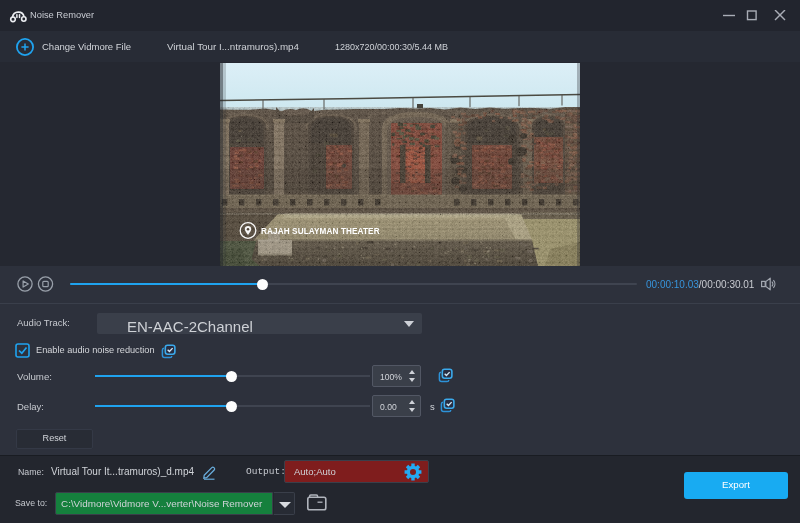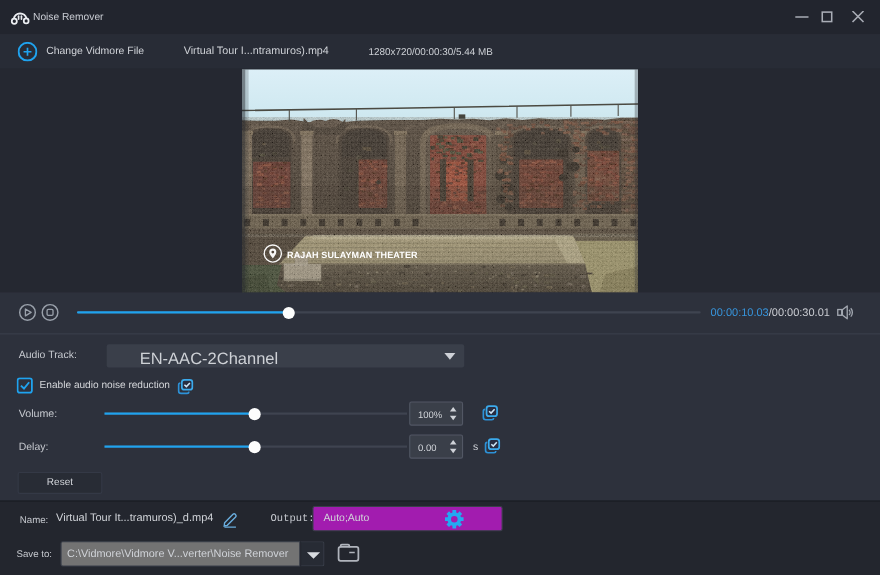--- a/index.html
+++ b/index.html
@@ -37,24 +37,24 @@
 #vspin { top:365px; } #dspin { top:395px; }
 .spin span { position:absolute; left:7px; top:6px; color:#d2d5da; font-size:8.6px; }
 .spin .up { position:absolute; right:5px; top:4px; width:0; height:0; border-left:3.5px solid transparent; border-right:3.5px solid transparent; border-bottom:4.5px solid #cfd2d8;}
 .spin .dn { position:absolute; right:5px; bottom:4px; width:0; height:0; border-left:3.5px solid transparent; border-right:3.5px solid transparent; border-top:4.5px solid #cfd2d8;}
 #slabel { left:430px; top:401px; color:#d2d5da;}
 #reset { left:16px; top:429px; width:77px; height:20px; background:#282c35; border:1px solid #343946; border-radius:2px; text-align:center; line-height:17.5px; font-size:9.1px; color:#d2d5da;}
 
 #nmlabel { left:18px; top:466.5px; font-size:8.8px; }
 #nmval { left:51px; top:466px; color:#d0d3d8; font-size:10px;}
 #outlabel { left:246px; top:466px;font-family:Liberation Mono, monospace; }
-#outbox { left:284px; top:460px; width:173px; height:23px; background:#a21caf; border:1px solid #3a3f4a; border-radius:2px;padding-left:24px;}
+#outbox { left:284px; top:460px; width:145px; height:23px; background:#7f1d1d; border:1px solid #3a3f4a; border-radius:2px;padding-left:24px;}
 #outbox span { position:absolute; left:9px; top:5px; color:#d0d3d8;}
 #stlabel { left:15px; top:498px; font-size:8.8px; }
-#stbox { left:55px; top:492px; width:218px; height:23px; background:#737373; border:1px solid #3a3f4a; border-radius:2px 0 0 2px;padding-left:36px;}
+#stbox { left:55px; top:492px; width:218px; height:23px; background:#15803d; border:1px solid #3a3f4a; border-radius:2px 0 0 2px;padding-left:36px;}
 #stbox span { position:absolute; left:5px; top:5px; color:#d0d3d8; white-space:nowrap; font-size:9.9px;}
 #starrow { left:273px; top:492px; width:22px; height:23px; background:#272b34; border:1px solid #3a3f4a; border-left:1px solid #23262e; border-radius:0 2px 2px 0;}
 #starrow i { position:absolute; left:4.5px; top:8.5px; width:0; height:0; border-left:6px solid transparent; border-right:6px solid transparent; border-top:6.5px solid #d8dbe0;}
 #export { left:684px; top:472px; width:104px; height:27px; background:#18abf2; border-radius:3px; text-align:center; line-height:25px; font-size:9.7px; color:#fff;}
 </style>
 </head>
 <body>
 <div id="app">
   <div class="abs" id="titlebar"></div>
   <svg class="abs" style="left:9px;top:5px;" width="19" height="19" viewBox="0 0 19 19">
@@ -1599,13 +1599,14 @@
       <span>C:\Vidmore\Vidmore V...verter\Noise Remover</span>
     </div>
   <div class="abs" id="starrow">
       <i></i>
     </div>
   <svg class="abs" style="left:306px;top:492px;" width="22" height="21" viewBox="0 0 22 21">
     <path d="M3.6 5.5 v-1.2 a1.2 1.2 0 0 1 1.2 -1.2 h5.6 a1.2 1.2 0 0 1 1.2 1.2 v1.2" fill="none" stroke="#b0b4bc" stroke-width="1.5"></path>
     <rect x="1.8" y="5.2" width="18" height="12.6" rx="1.8" fill="none" stroke="#b0b4bc" stroke-width="1.6"></rect>
     <line x1="11.5" y1="10.2" x2="16.5" y2="10.2" stroke="#b0b4bc" stroke-width="1.3"></line>
   </svg>
+  <div class="abs" id="export">Export</div>
 </div>
 
 </body></html>

